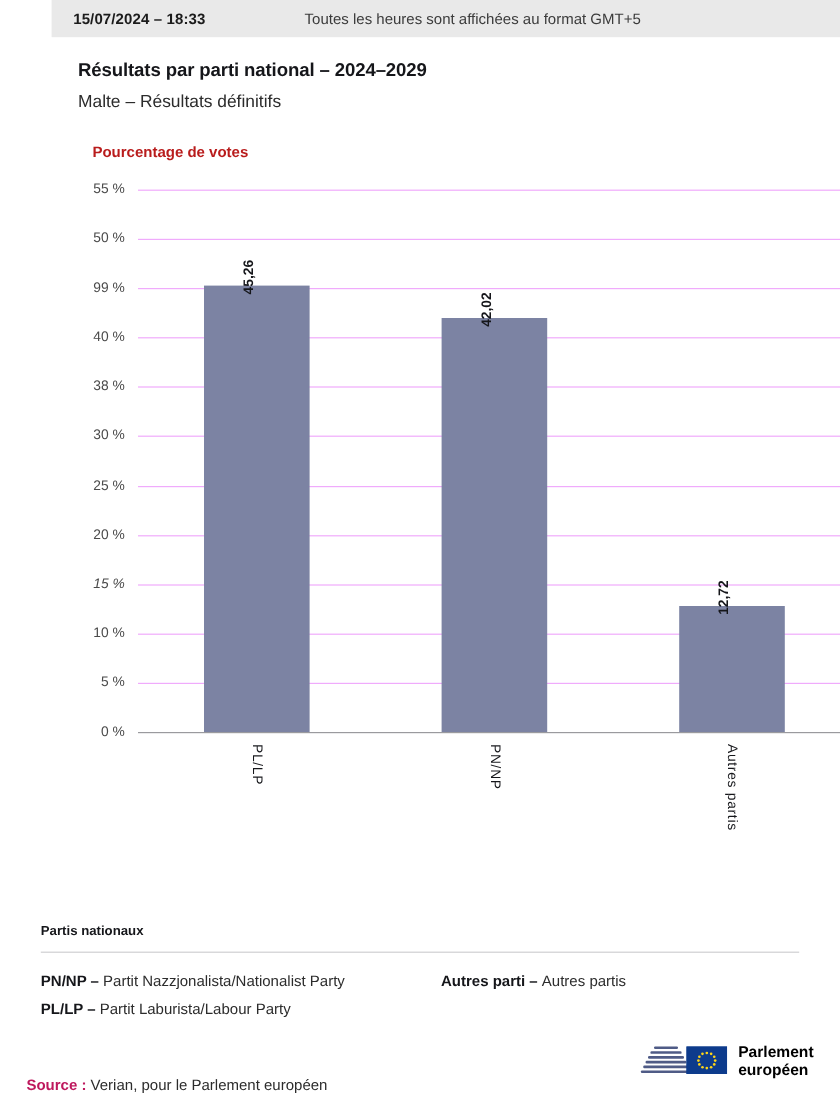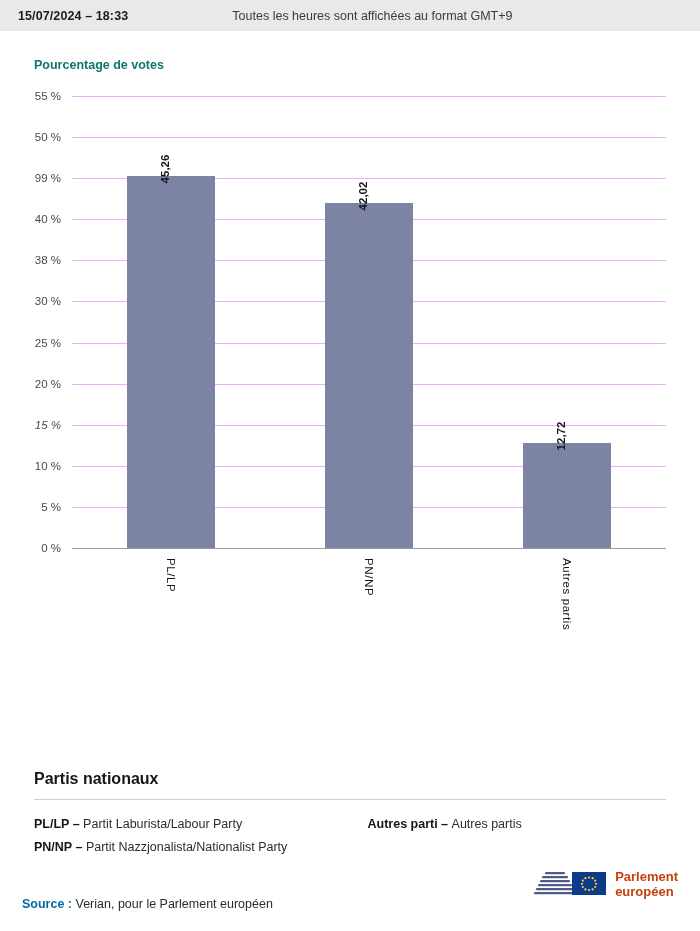--- a/index.html
+++ b/index.html
@@ -10,20 +10,21 @@
     height: 931px;
     background: #ffffff;
     font-family: "Liberation Sans", sans-serif;
     color: #1b1b1b;
   }
   .page {
     position: relative;
     width: 700px;
     height: 931px;
     overflow: hidden;
+    padding-left: 43px;
   }
 
   
   .topbar {
     height: 31px;
     background: #e9e9e9;
     display: flex;
     align-items: center;
     padding: 0 18px;
     font-size: 12.5px;
@@ -55,21 +56,21 @@
   .sub-title {
     font-size: 14.5px;
     color: #2c2c2c;
     margin-top: 9px;
     font-weight: normal;
   }
   .axis-caption {
     margin: 27px 0 0 34px;
     font-size: 12.5px;
     font-weight: bold;
-    color: #0f766e;
+    color: #b91c1c;
   }
 
   
   .chart-area {
     position: relative;
     margin: 14px 0 0 0;
     width: 700px;
     height: 500px;
   }
   .plot {
@@ -129,21 +130,21 @@
 
   
   .legend {
     position: absolute;
     left: 0;
     top: 770px;
     width: 700px;
     padding: 0 34px;
   }
   .legend-title {
-    font-size: 16px;
+    font-size: 11px;
     font-weight: bold;
     color: #15161a;
   }
   .legend-rule {
     margin-top: 11px;
     height: 1px;
     background: #cfcfd2;
   }
   .legend-items {
     margin-top: 13px;
@@ -168,21 +169,21 @@
     color: #2c2c2c;
   }
 
   .source {
     position: absolute;
     left: 22px;
     top: 897px;
     font-size: 12.5px;
     color: #2c2c2c;
   }
-  .source .src-label { font-weight: bold; color: #0369a1; }
+  .source .src-label { font-weight: bold; color: #be185d; }
 
   
   .ep-logo {
     position: absolute;
     right: 22px;
     top: 866px;
     display: flex;
     align-items: center;
     gap: 9px;
   }
@@ -196,34 +197,38 @@
     position: absolute;
     right: 0;
     top: 6px;
     width: 34px;
     height: 23px;
     background: #0d3b8c;
   }
   .ep-text {
     font-size: 13px;
     font-weight: bold;
-    color: #c2410c;
+    color: #000000;
     line-height: 15px;
   }
 </style>
 </head>
 <body>
 
 <div class="page">
 
   <div class="topbar">
     <span class="timestamp">15/07/2024 – 18:33</span>
-    <span class="tz-note">Toutes les heures sont affichées au format GMT+9</span>
-  </div>
-
+    <span class="tz-note">Toutes les heures sont affichées au format GMT+5</span>
+  </div>
+
+  <div class="titles">
+    <div class="main-title">Résultats par parti national – 2024–2029</div>
+    <div class="sub-title">Malte – Résultats définitifs</div>
+  </div>
 
   <div class="axis-caption">Pourcentage de votes</div>
 
   <div class="chart-area">
     <div class="plot" id="plot">
         <div class="gridline baseline" style="top: 452px;">
           <span class="ytick" style="top: 0px;">0 %</span>
         </div>
         <div class="gridline" style="top: 410.909px;">
           <span class="ytick" style="top: 0px;">5 %</span>
@@ -270,21 +275,21 @@
           <span class="bar-value">12,72</span>
           <span class="bar-label">Autres partis</span>
         </div>
       </div>
   </div>
 
   <div class="legend">
     <div class="legend-title">Partis nationaux</div>
     <div class="legend-rule"></div>
     <div class="legend-items">
-      <div class="legend-col-left" id="legend-left"><div class="legend-item"><span class="abbr">PL/LP – </span><span class="desc">Partit Laburista/Labour Party</span></div><div class="legend-item"><span class="abbr">PN/NP – </span><span class="desc">Partit Nazzjonalista/Nationalist Party</span></div></div>
+      <div class="legend-col-left" id="legend-left"><div class="legend-item"><span class="abbr">PN/NP – </span><span class="desc">Partit Nazzjonalista/Nationalist Party</span></div><div class="legend-item"><span class="abbr">PL/LP – </span><span class="desc">Partit Laburista/Labour Party</span></div></div>
       <div class="legend-col-right" id="legend-right"><div class="legend-item"><span class="abbr">Autres parti – </span><span class="desc">Autres partis</span></div></div>
     </div>
   </div>
 
   <div class="source">
     <span class="src-label">Source : </span><span>Verian, pour le Parlement européen</span>
   </div>
 
   <div class="ep-logo">
     <div class="ep-mark">

